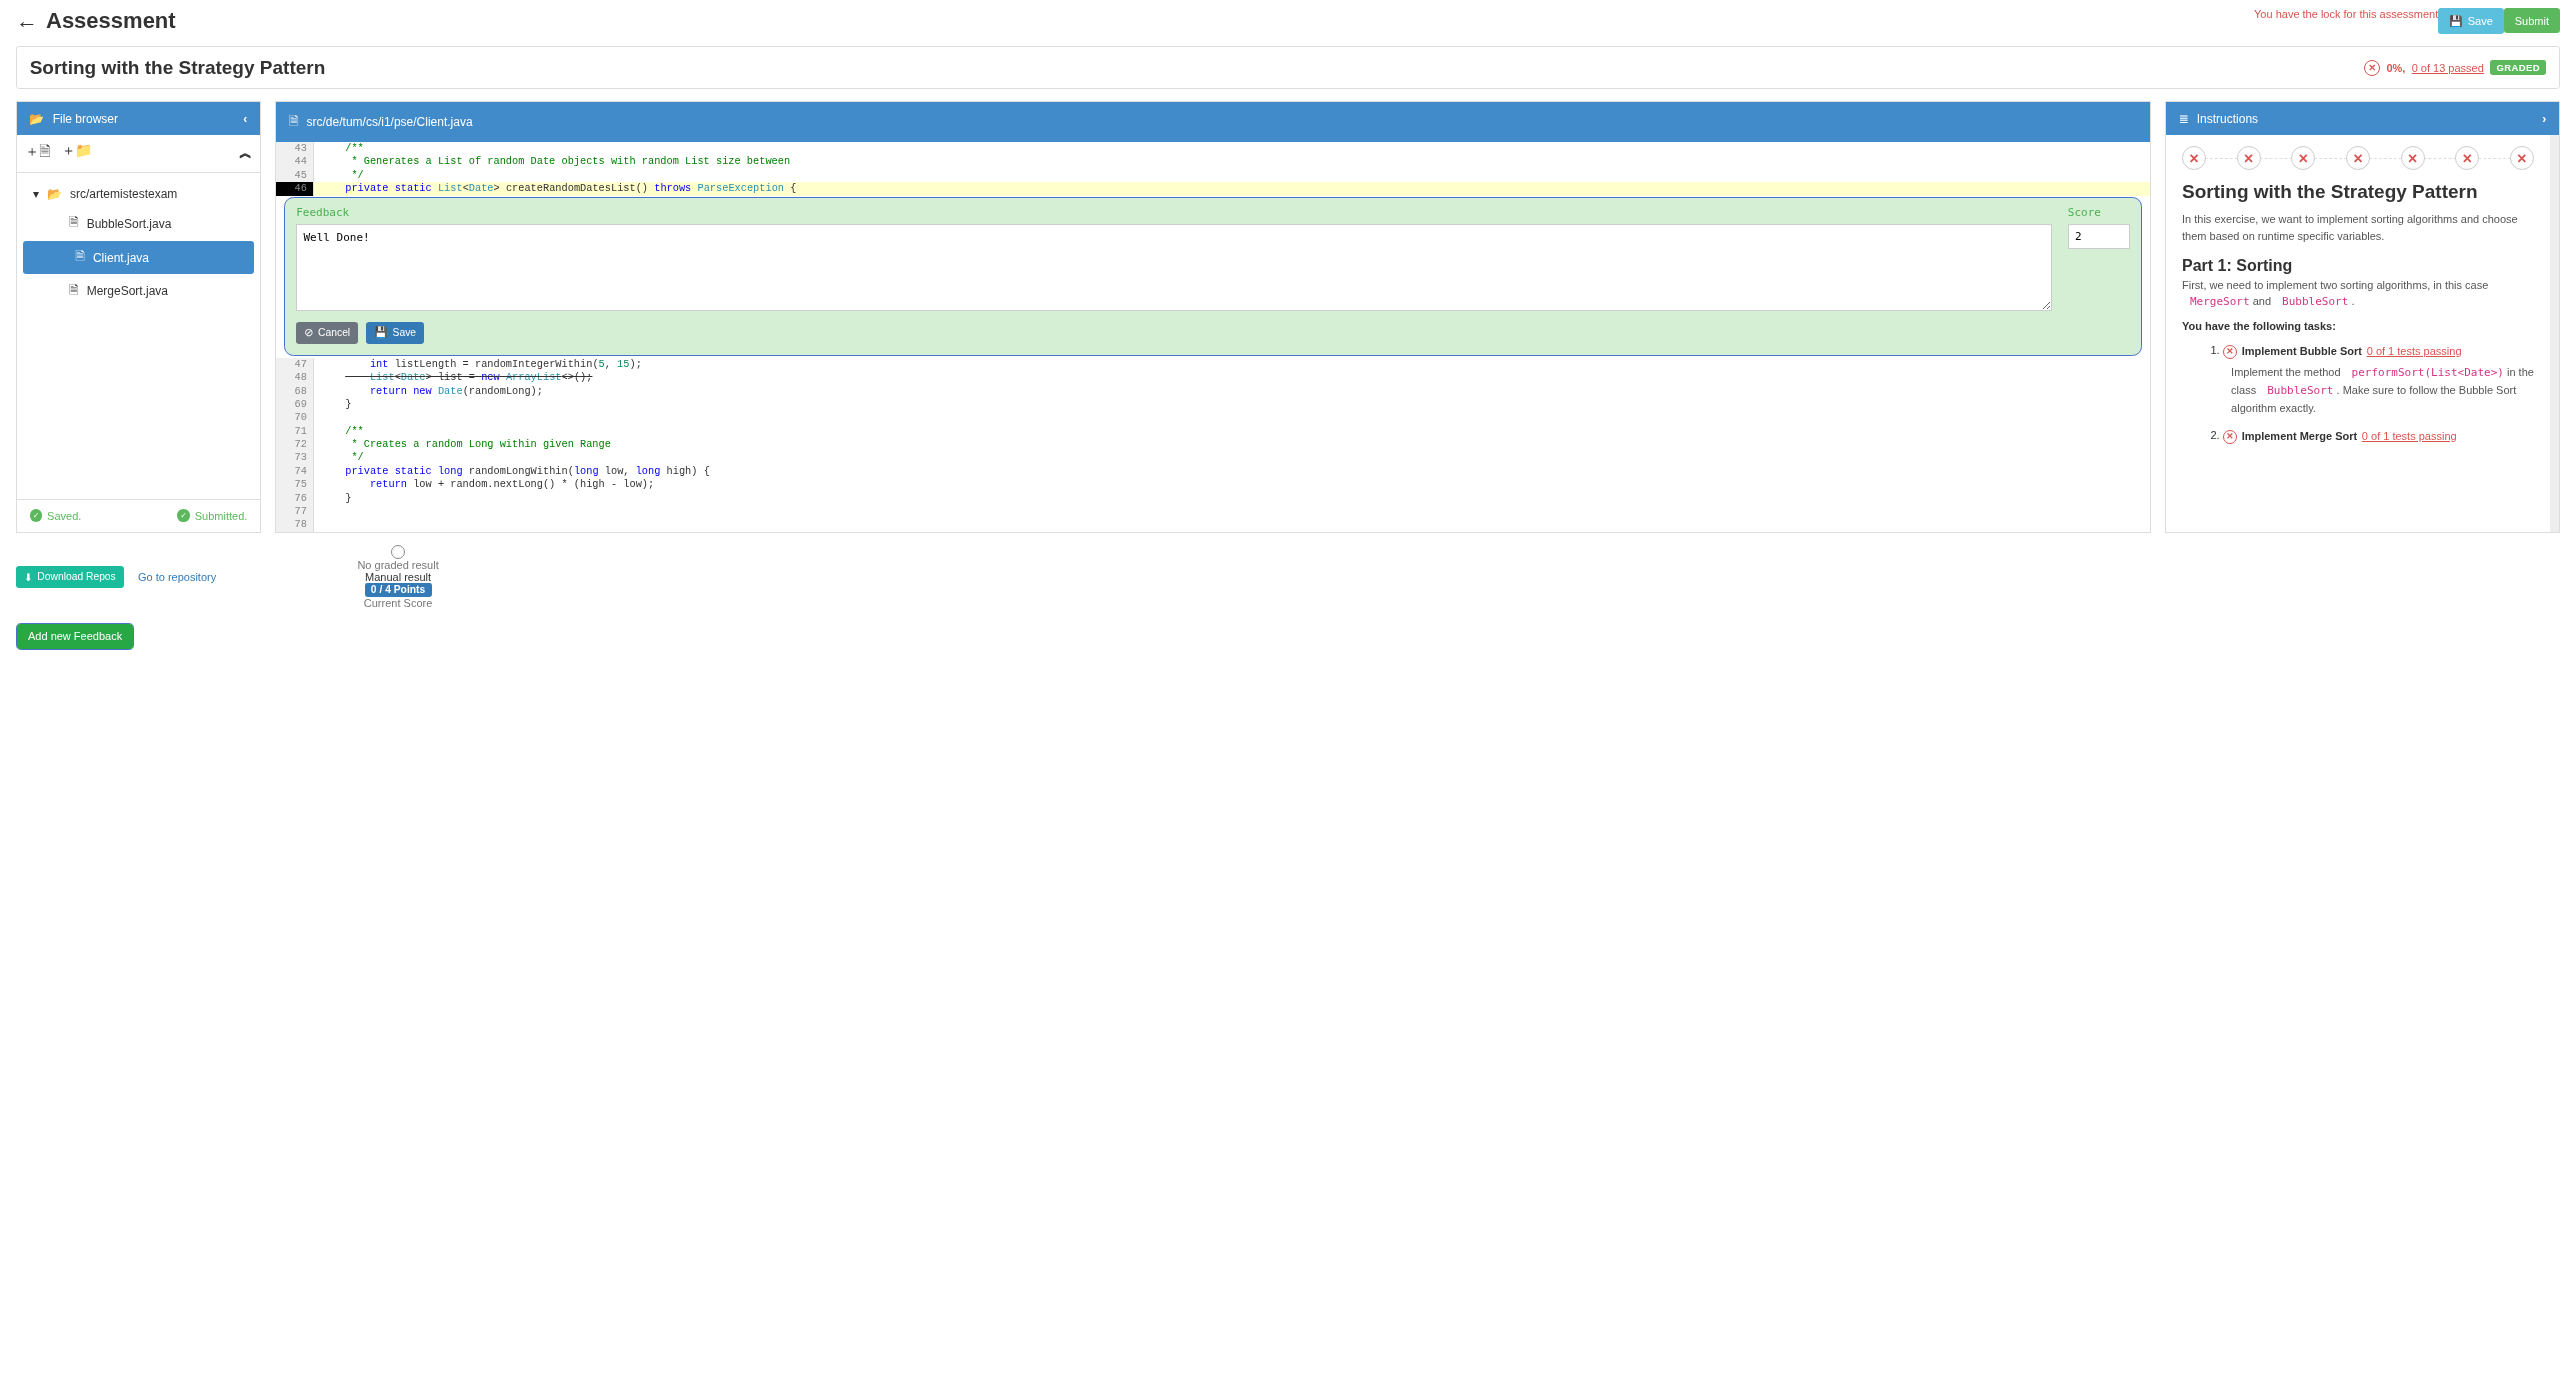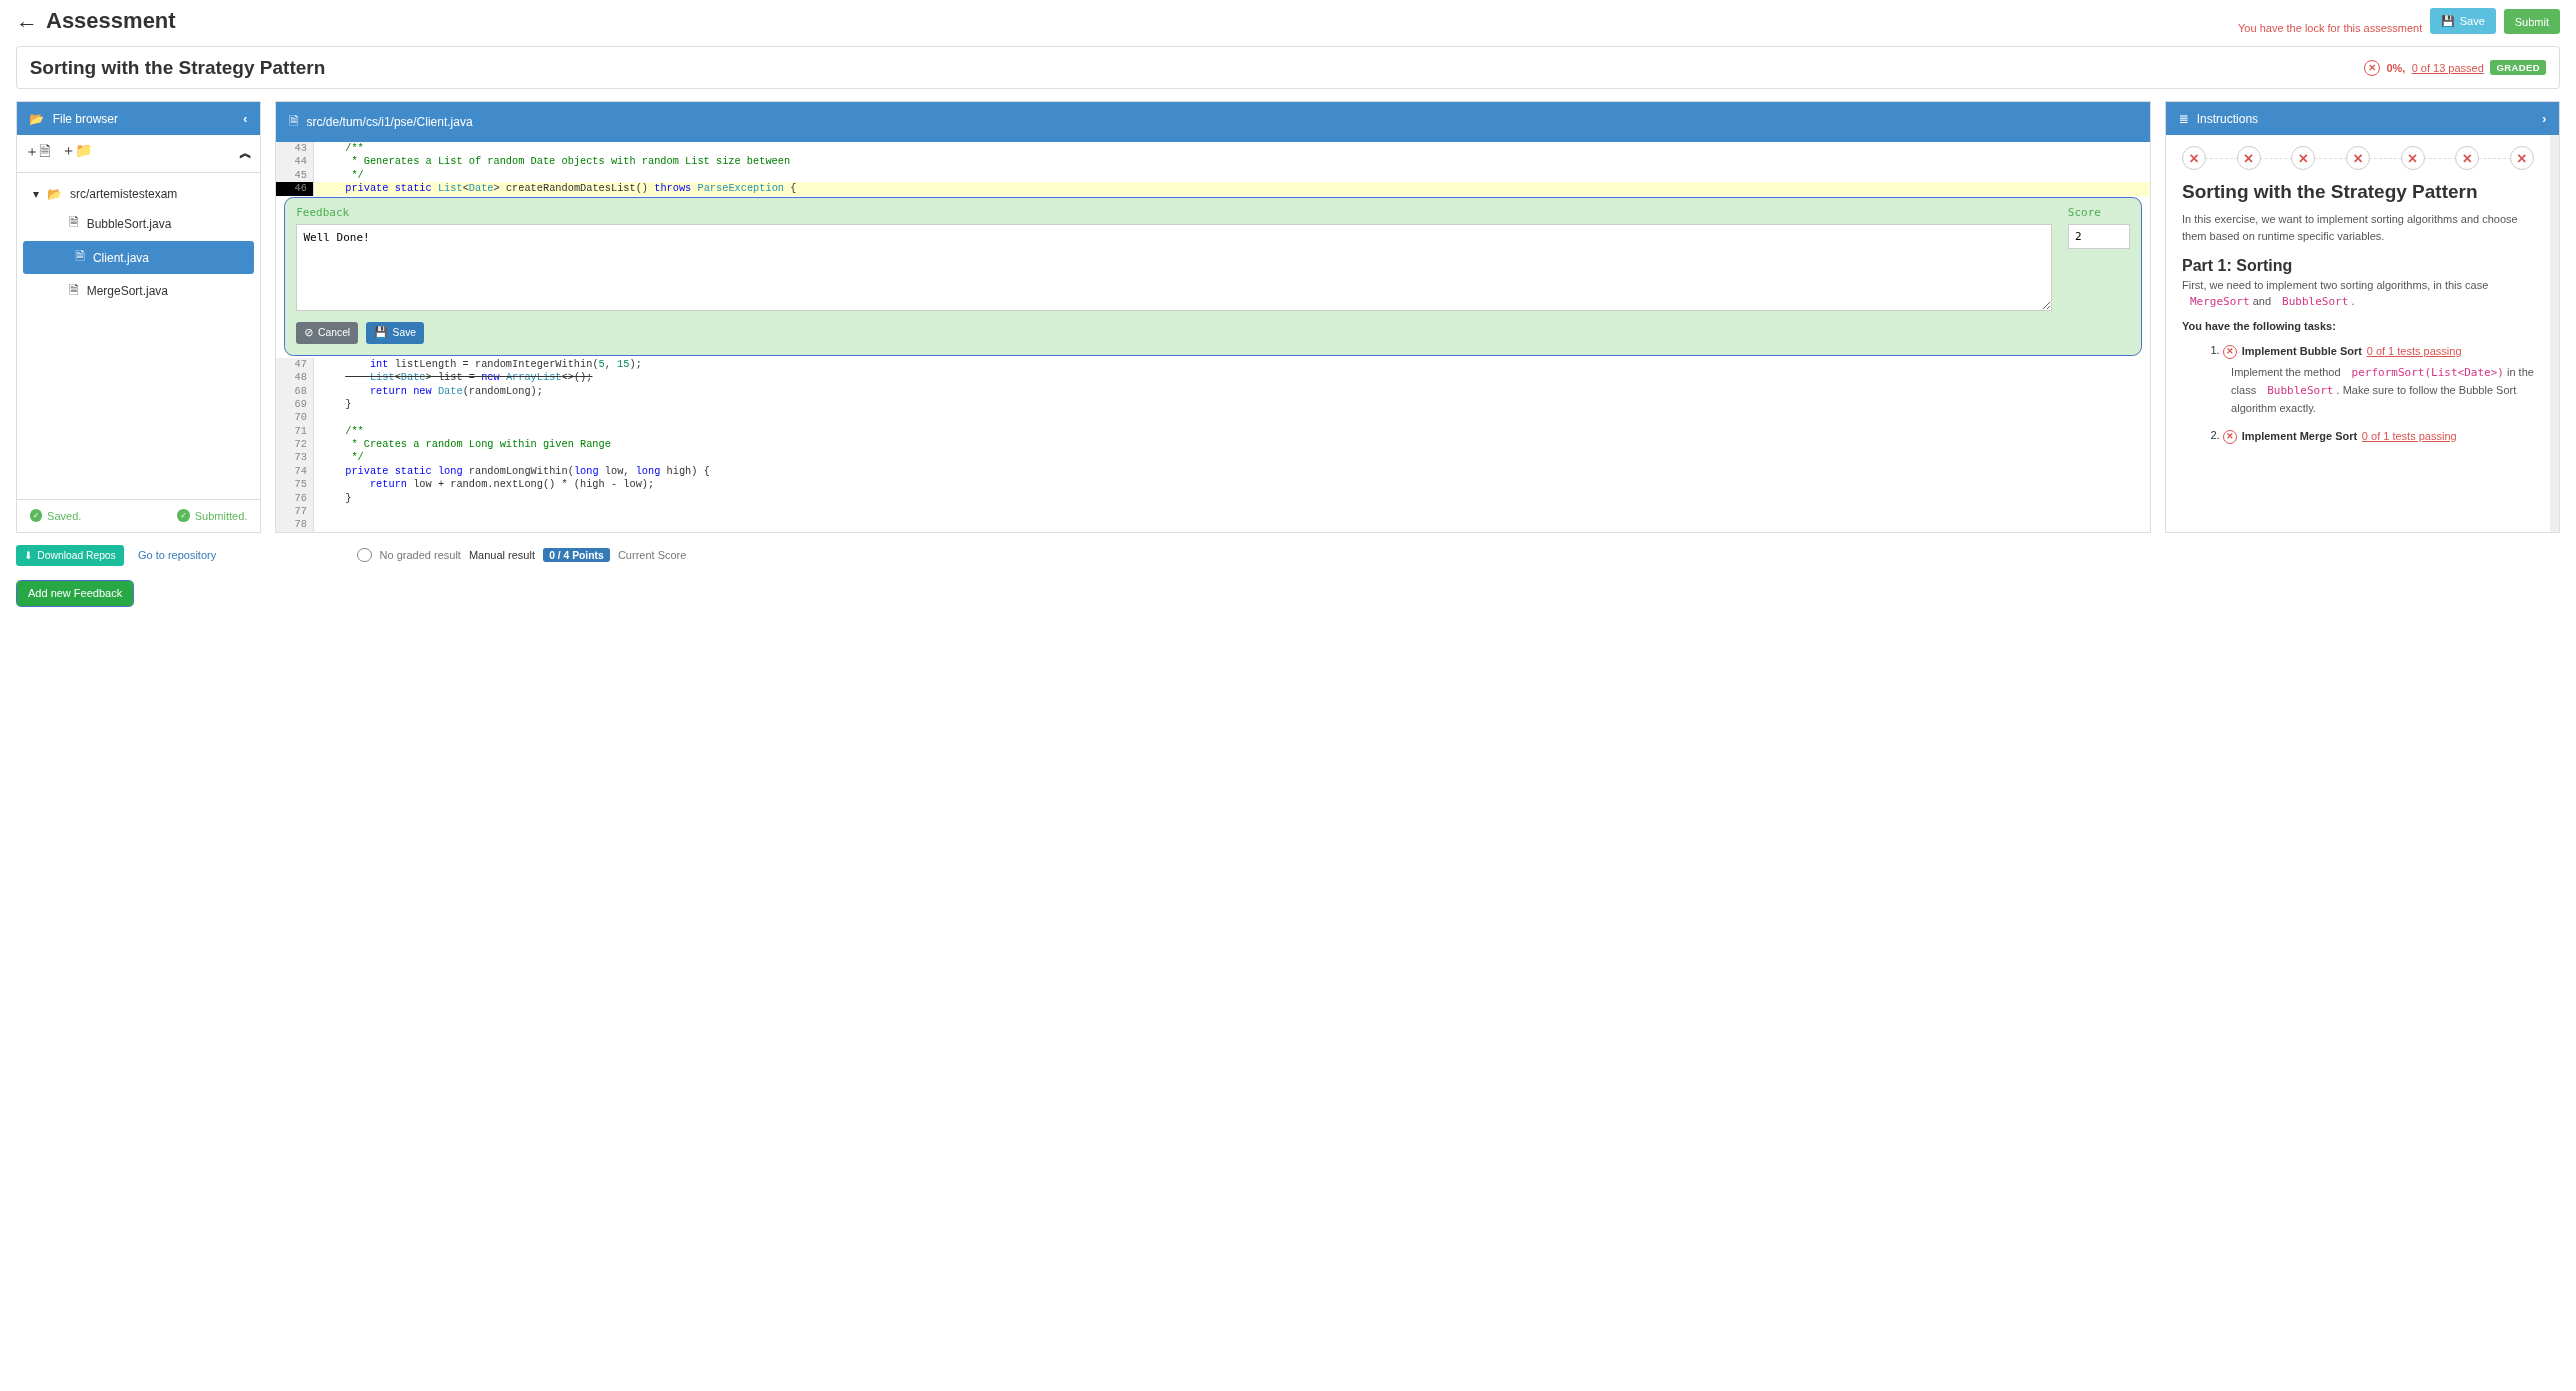--- a/index.html
+++ b/index.html
@@ -19,22 +19,21 @@
     }
     .page-header .left {
       display: flex;
       align-items: center;
       gap: 8px;
     }
     .back-arrow { font-size: 22px; font-weight: bold; cursor: pointer; }
     .page-title { font-size: 22px; font-weight: 600; }
     .page-header .right {
       display: flex;
-      align-items: flex-end;
-      gap: 8px;
+      align-items: flex-start;
     }
     .lock-text { color: #d9534f; font-weight: 500; }
     .btn {
       display: inline-flex;
       align-items: center;
       gap: 4.7px;
       padding: 6.3px 11px;
       border-radius: 3.2px;
       border: none;
       cursor: pointer;
@@ -222,21 +221,21 @@
     .task-body { color: #555; margin-top: 4px; padding-left: 20.6px; }
 
     .footer-row {
       display: flex;
       align-items: center;
       gap: 14.2px;
       margin-bottom: 14.2px;
     }
     .repo-link { color: #337ab7; cursor: pointer; font-weight: 500; }
     .footer-right {
-      display: flex; align-items: center; gap: 8px; margin-left: 127px;
+      display: flex; align-items: center; margin-left: 127px; flex-direction: column;
     }
     .empty-circle {
       width: 14.2px; height: 14.2px; border: 1.6px solid #888; border-radius: 50%;
       display: inline-block;
     }
     .no-result { color: #777; }
     .points-badge {
       background: #337ab7; color: #fff; padding: 1.6px 6.3px; border-radius: 2.4px;
       font-weight: 600; font-size: 10.3px;
     }

